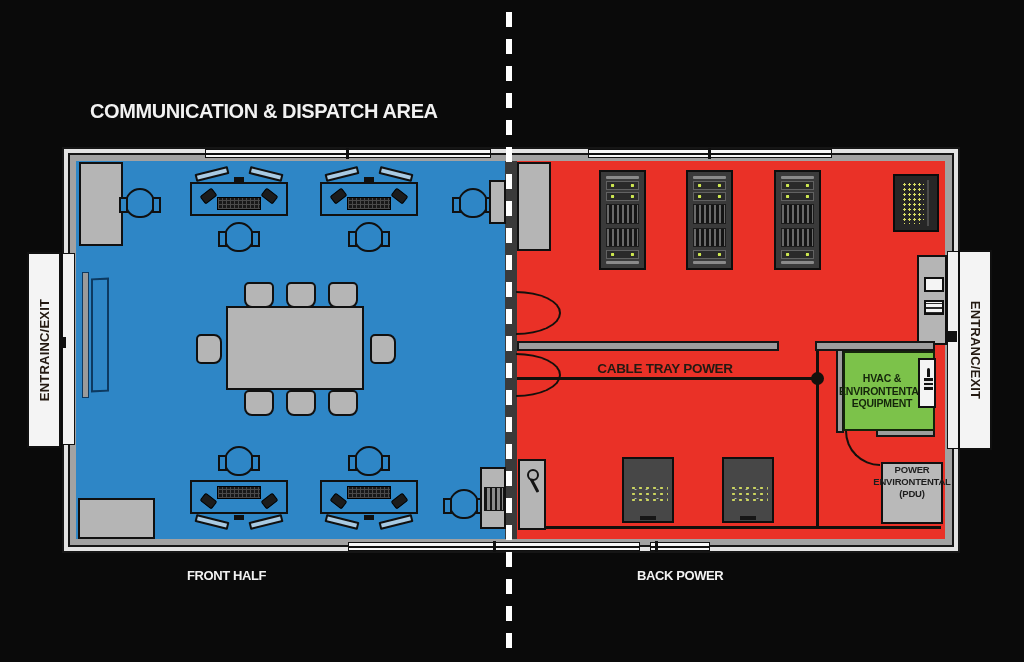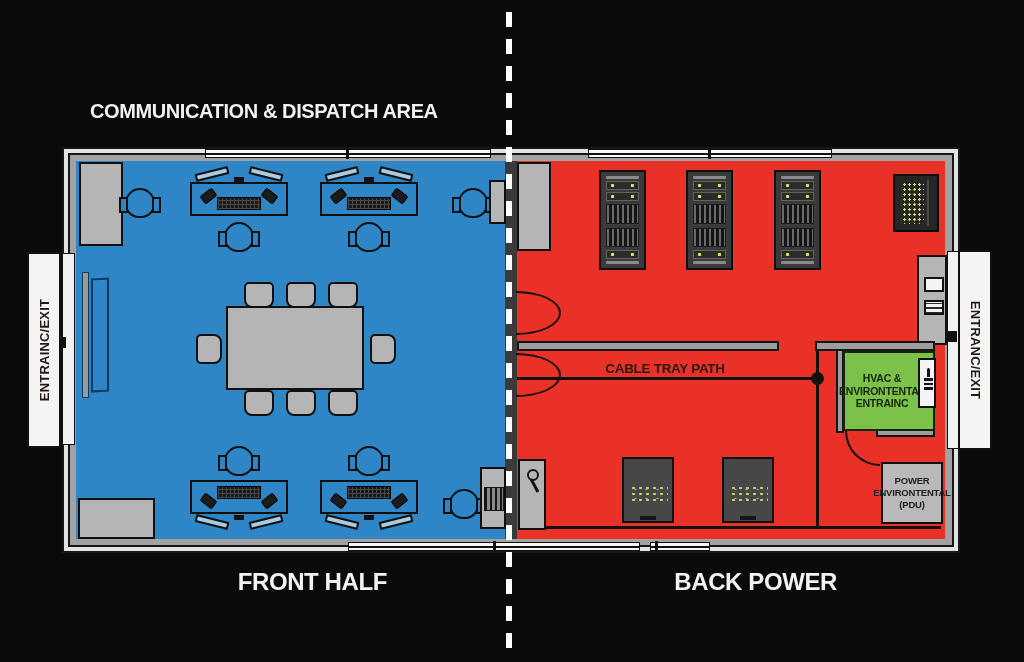--- a/index.html
+++ b/index.html
@@ -3,22 +3,22 @@
 <meta charset="utf-8">
 <style>
   html,body{margin:0;padding:0;background:#000;}
   .stage{position:relative;width:1024px;height:662px;background:var(--background,#0a0a0a);
          overflow:hidden;font-family:"Liberation Sans",sans-serif;}
   .stage div{box-sizing:border-box;}
 
   
   .title{position:absolute;color:var(--text-light,#f2f2f2);font-weight:bold;font-size:20px;
          letter-spacing:-0.4px;white-space:nowrap;text-align:center;}
-  .footer{position:absolute;color:var(--text-light,#f2f2f2);font-weight:bold;font-size:24px;
-          letter-spacing:-0.4px;white-space:nowrap;text-align:right;}
+  .footer{position:absolute;color:var(--text-light,#f2f2f2);font-weight:bold;font-size:13px;
+          letter-spacing:-0.4px;white-space:nowrap;text-align:left;}
 
   
   .bld-outer{position:absolute;left:62px;top:147px;width:898px;height:406px;
              background:#e3e3e3;border:2px solid #161616;}
   .bld-wall{position:absolute;left:68px;top:153px;width:886px;height:394px;
             background:var(--wall,#a2a2a2);border:2px solid #161616;}
   .floor-blue{position:absolute;left:76px;top:161px;width:429px;height:378px;
               background:var(--dispatch-zone,#2e86c6);}
   .divider-wall{position:absolute;left:505px;top:161px;width:12px;height:378px;background:#3a3a3a;}
   .floor-red{position:absolute;left:517px;top:161px;width:428px;height:378px;
@@ -105,21 +105,21 @@
         letter-spacing:-0.2px;padding-right:14px;}
   .whitebox{position:absolute;background:#f4f4f4;border:2px solid #101010;}
   .ext{position:absolute;left:4px;top:8px;width:10px;height:26px;}
   .ext::before{content:"";position:absolute;left:3px;top:0;width:3px;height:9px;background:#141414;
         border-radius:2px 2px 0 0;}
   .ext::after{content:"";position:absolute;left:0;top:10px;width:9px;height:12px;background:#141414;
         background-image:linear-gradient(transparent 3px,#e8e8e8 3px,#e8e8e8 4.5px,transparent 4.5px,
         transparent 7px,#e8e8e8 7px,#e8e8e8 8.5px,transparent 8.5px);}
 
   .pdu{position:absolute;left:881px;top:462px;width:62px;height:62px;background:#b9b9b9;
-       border:2px solid #101010;display:flex;align-items:center;justify-content:center;}
+       border:2px solid #101010;display:flex;align-items:flex-start;justify-content:center;}
   .pdu-text{font-weight:bold;font-size:9.5px;line-height:1.25;color:#1d1d1d;text-align:center;
        letter-spacing:-0.2px;}
 
   .swing{position:absolute;width:45px;height:44px;border:2px solid #14100c;border-left:none;
          border-radius:0 100% 100% 0 / 0 50% 50% 0;}
   .qarc{position:absolute;width:35px;height:35px;border:2px solid #14100c;border-top:none;
         border-right:none;border-bottom-left-radius:100%;}
 
   .keyi{position:absolute;width:18px;height:30px;}
   .keyi::before{content:"";position:absolute;left:2px;top:1px;width:8px;height:8px;border:2px solid #141414;
@@ -274,27 +274,27 @@
   <div class="iwall" style="left:836px;top:349px;width:8px;height:84px;"></div>
   <div class="iwall" style="left:876px;top:429px;width:59px;height:8px;"></div>
 
   <div class="swing" style="left:516px;top:291px;"></div>
   <div class="swing" style="left:516px;top:353px;"></div>
 
   <div class="cable" style="left:517px;top:377px;width:300px;height:3px;"></div>
   <div class="cable" style="left:816px;top:351px;width:3px;height:178px;"></div>
   <div class="cable" style="left:522px;top:526px;width:419px;height:3px;"></div>
   <div class="cable-dot" style="left:811px;top:372px;"></div>
-  <div class="cable-label" style="left:575px;top:361px;width:180px;">CABLE TRAY PATH</div>
+  <div class="cable-label" style="left:575px;top:361px;width:180px;">CABLE TRAY POWER</div>
 
   <div class="hvac">
     <div class="hvac-text">
       <span>HVAC &amp;</span><br>
       <span>ENVIRONTENTAL</span><br>
-      <span>ENTRAINC</span>
+      <span>EQUIPMENT</span>
     </div>
   </div>
   <div class="whitebox" style="left:918px;top:358px;width:18px;height:50px;">
     <div class="ext"></div>
   </div>
   <div class="qarc" style="left:845px;top:431px;"></div>
 
   <div class="pdu">
     <div class="pdu-text">
       <span>POWER</span><br>

